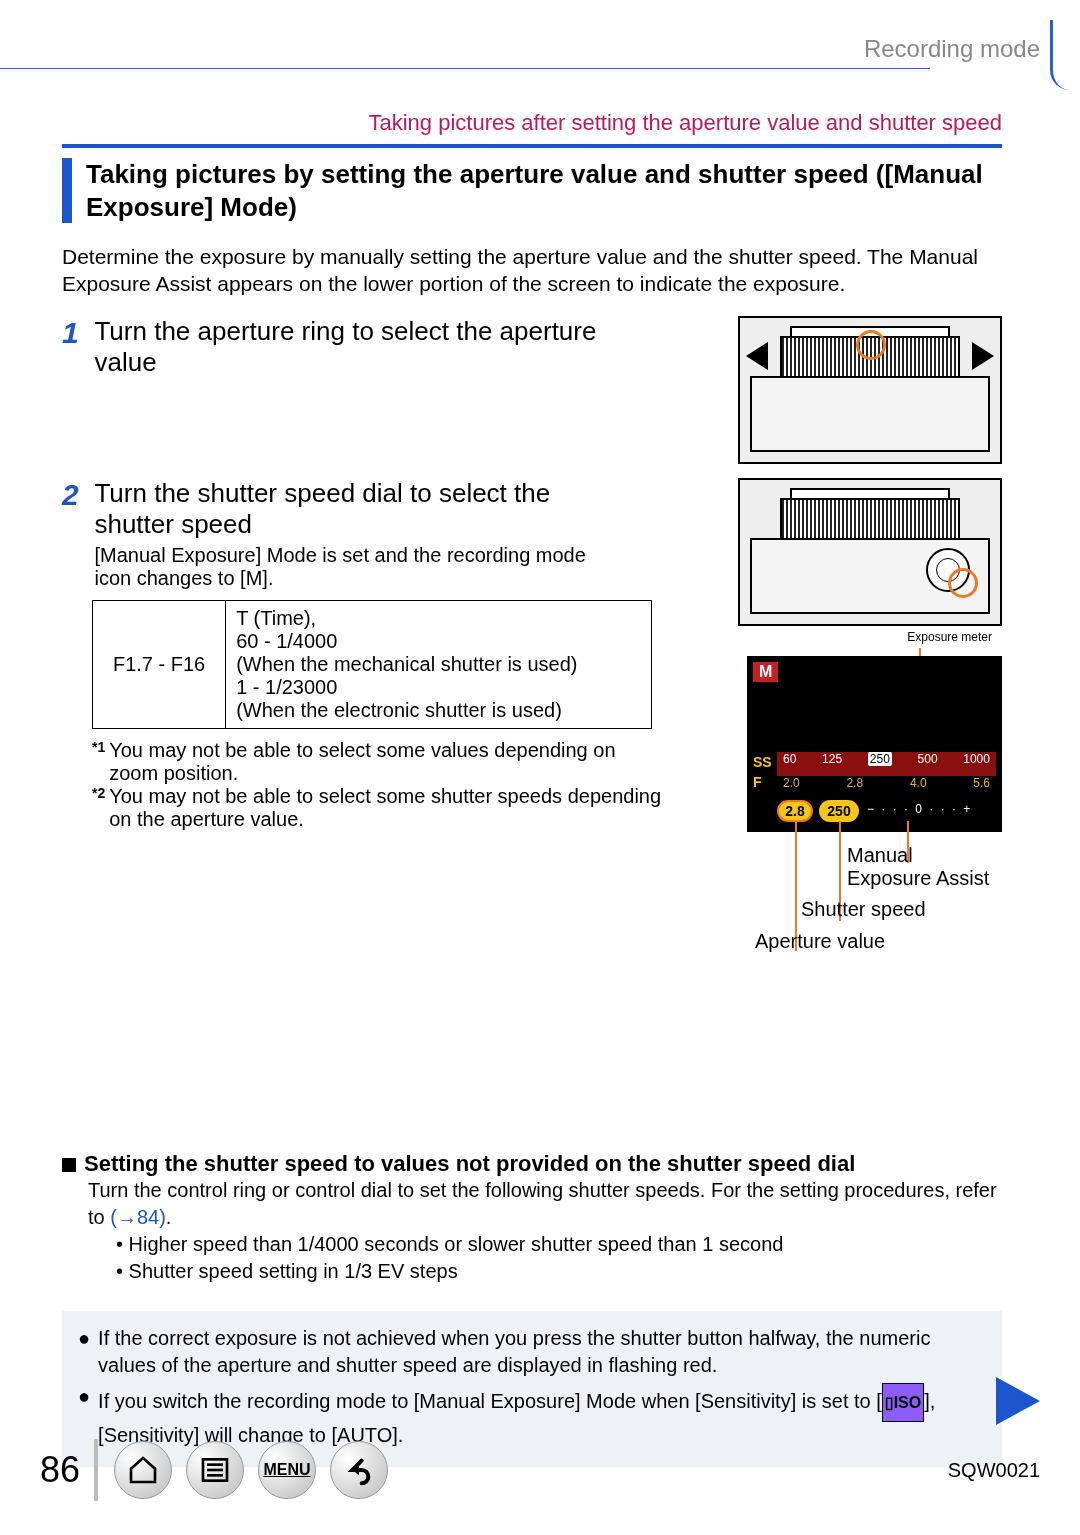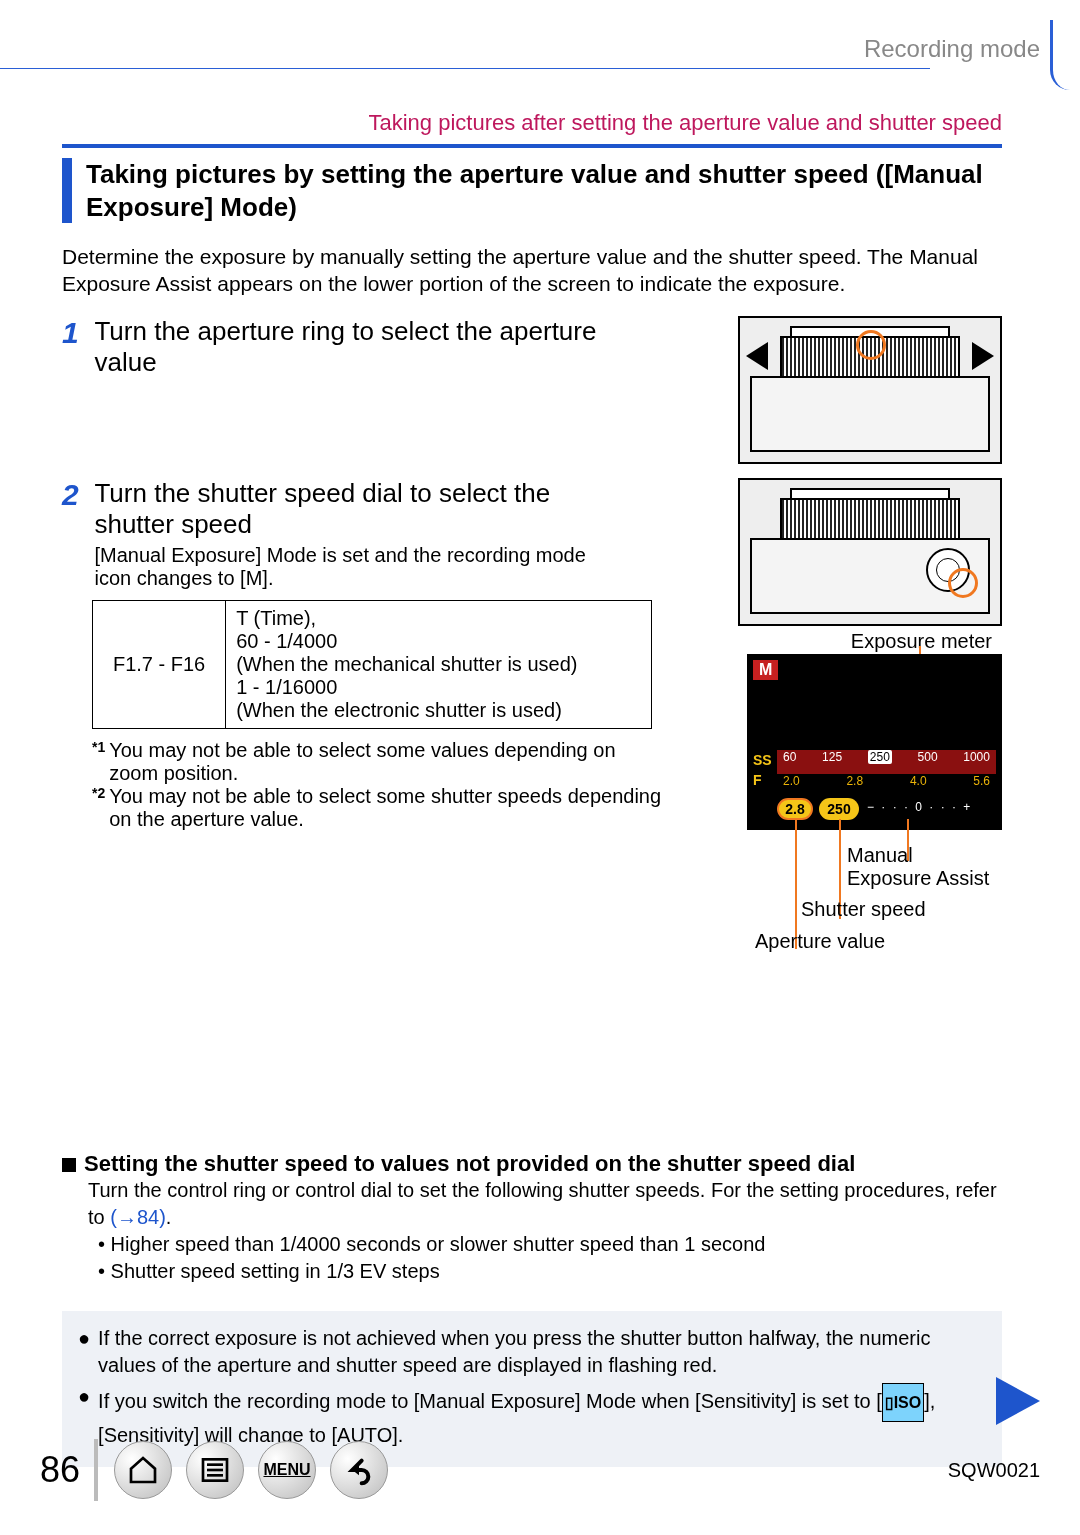--- a/index.html
+++ b/index.html
@@ -136,21 +136,21 @@
   .footnotes { margin-left: 30px; margin-top: 10px; font-size: 20px; width: 570px; }
   .footnotes .fn { display: flex; gap: 4px; }
   .fn-mark { font-weight: bold; }
 
   .meter-block {
     position: absolute;
     right: 0px;
     top: 520px;
     width: 255px;
   }
-  .meter-label-top { text-align: right; font-size: 20px; margin-bottom: 1px; padding-right: 10px;}
+  .meter-label-top { text-align: right; font-size: 12px; margin-bottom: 12px; padding-right: 10px;}
   .screen {
     width: 255px; height: 176px; background: #000; position: relative; color: #fff;
     font-size: 12px;
   }
   .m-badge {
     position: absolute; top: 6px; left: 6px;
     background: #c62020; color: #fff; padding: 1px 6px; font-weight: bold; font-size: 16px;
   }
   .ss-lbl { position:absolute; left:6px; top:98px; color:#f5c518; font-size:14px; font-weight:bold;}
   .f-lbl  { position:absolute; left:6px; top:118px; color:#f5c518; font-size:14px; font-weight:bold;}
@@ -184,34 +184,34 @@
 
   .sub-section {
     margin-top: 70px;
   }
   .sub-h {
     font-size: 22px; font-weight: bold;
   }
   .sq { display:inline-block; width:14px; height:14px; background:#000; margin-right:8px; vertical-align:middle;}
   .sub-body { margin-left: 26px; font-size: 20px; line-height:1.35; }
   .link { color:#1e55cc; }
-  .bullet-dot { margin-left: 10px; }
+  .bullet-dot { margin-left: 28px; }
 
   .note-box {
     margin-top: 26px;
     background:#eef1f6;
     padding:14px 16px;
     font-size:20px;
     line-height:1.35;
   }
   .note-box .nb { display:flex; gap:8px; margin-bottom:4px;}
   .disc { flex:none; }
   .iso-badge {
     display:inline-block; border:1px solid #000; padding:8px 2px; font-size:16px; font-weight:bold;
-    background:#7dd3fc; color:#000;
+    background:#8b5cf6; color:#000;
   }
 
   .footer {
     position:absolute; left:40px; bottom:30px; right:40px; height:70px;
     display:flex; align-items:center;
   }
   .pg { font-size:36px; margin-right:14px;}
   .vbar { width:4px; height:62px; background:#bbb; margin-right:16px;}
   .ficon {
     width:58px; height:58px; border-radius:50%;
@@ -271,21 +271,21 @@
       </span>
 
       <table class="settings-table">
         <tbody>
         <tr>
           <td class="center">F1.7 - F16</td>
           <td>
             <span>T (Time),</span><br>
             <span>60 - 1/4000</span><br>
             <span>(When the mechanical shutter is used)</span><br>
-            <span>1 - 1/16000</span><br>
+            <span>1 - 1/23000</span><br>
             <span>(When the electronic shutter is used)</span>
           </td>
         </tr>
       </tbody>
         </table>
 
       <div class="footnotes">
         <div class="fn">
             <span class="fn-mark"><sup>*1</sup></span> 
             <span>You may not be able to select some values depending on zoom position.</span>

